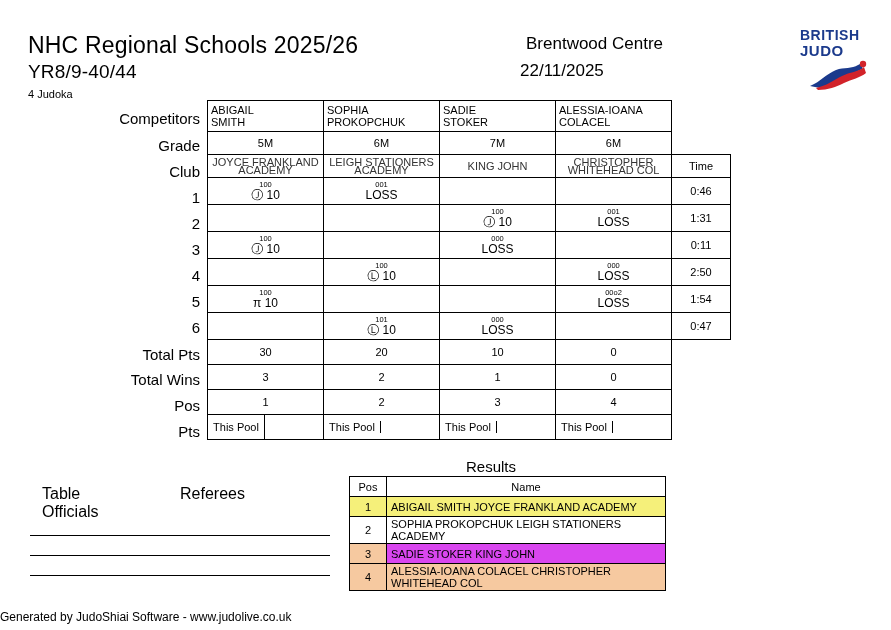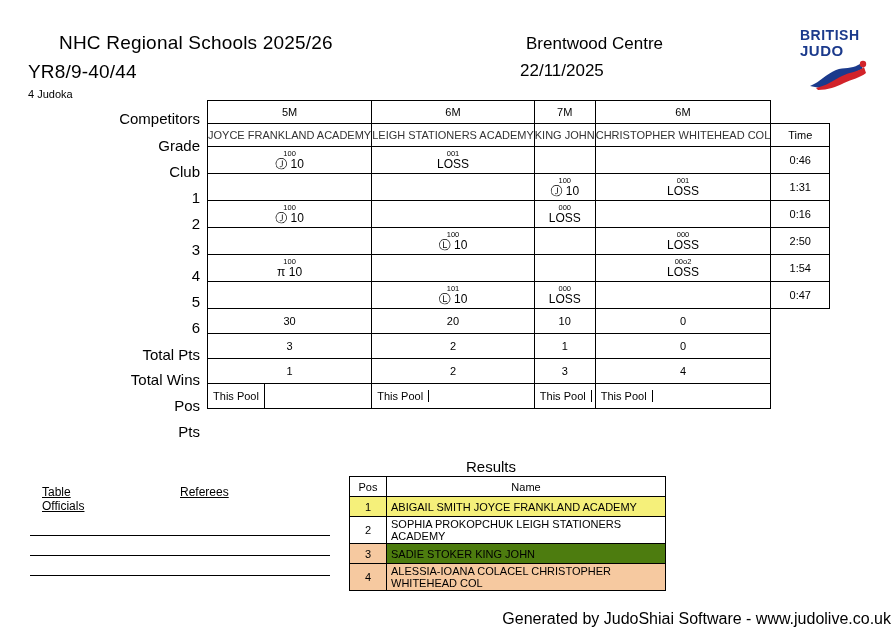--- a/index.html
+++ b/index.html
@@ -4,21 +4,21 @@
 <style>
   html,body{margin:0;padding:0;}
   body{
     width:891px;height:630px;background:#ffffff;
     font-family:"Liberation Sans", sans-serif;
     color:#000;position:relative;overflow:hidden;
   }
   .page{position:absolute;left:0;top:0;width:891px;height:630px;}
 
   
-  .title1{position:absolute;left:28px;top:32px;font-size:19px;letter-spacing:.2px;margin-left:31px;}
+  .title1{position:absolute;left:28px;top:32px;font-size:23px;letter-spacing:.2px;}
   .title2{position:absolute;left:28px;top:61px;font-size:19px;letter-spacing:.2px;}
   .judoka{position:absolute;left:28px;top:88px;font-size:11px;}
   .venue{position:absolute;left:526px;top:34px;font-size:17px;}
   .date{position:absolute;left:520px;top:61px;font-size:17px;}
 
   
   .logo{position:absolute;left:800px;top:28px;width:72px;height:62px;}
   .logo .bj1{font-size:14px;font-weight:bold;color:#1b3a8c;letter-spacing:.5px;line-height:15px;}
   .logo .bj2{font-size:15px;font-weight:bold;color:#1b3a8c;letter-spacing:.5px;line-height:16px;}
   .logo svg{position:absolute;left:6px;top:32px;}
@@ -40,32 +40,32 @@
   .score{font-size:7.5px;line-height:8px;color:#000;}
   .pts{font-size:12px;line-height:13px;}
   .loss{font-size:12px;line-height:13px;}
   .clubtxt{font-size:6.5px;line-height:8px;text-align:left;padding-left:3px;color:#333;}
   .num{font-size:11px;}
   .thispool{font-size:7.5px;text-align:left;padding-left:3px;margin-top:40px;}
   .timehdr{font-size:10px;}
 
   
   .sigwrap{position:absolute;left:30px;top:480px;}
-  .sigtitle{font-size:12px;text-decoration:underline;}
+  .sigtitle{font-size:16px;}
   .sigline{border-bottom:1px solid #000;width:150px;height:17px;}
 
   
   .resultsTitle{position:absolute;left:466px;top:458px;font-size:15px;}
   table.results{position:absolute;left:349px;top:476px;border-collapse:collapse;}
   table.results td,table.results th{border:1px solid #000;font-size:11px;padding:1px 4px;height:17px;}
   table.results .posc{width:28px;text-align:center;}
   table.results .namec{width:270px;text-align:left;}
   .hdrrow td{text-align:center;font-size:11px;}
 
-  .footer{position:absolute;left:0;top:610px;width:891px;text-align:right;font-size:16px;}
+  .footer{position:absolute;left:0;top:610px;width:891px;text-align:left;font-size:12px;}
 </style>
 </head>
 <body>
 
 <div class="page">
 
   <div class="title1">NHC Regional Schools 2025/26</div>
   <div class="title2">YR8/9-40/44</div>
   <div class="judoka">4 Judoka</div>
   <div class="venue">Brentwood Centre</div>
@@ -78,20 +78,39 @@
       <path d="M4 26 C14 22, 20 14, 30 10 C38 7, 46 9, 52 5 L58 2 L56 9 C50 13, 44 13, 38 16 C30 20, 24 27, 14 28 Z" fill="#1b3a8c"></path>
       <path d="M10 28 C20 26, 28 20, 36 16 C44 12, 52 12, 58 7 L60 13 C54 18, 46 19, 38 23 C30 27, 22 30, 12 30 Z" fill="#d2232a"></path>
       <circle cx="57" cy="4" r="3.2" fill="#d2232a"></circle>
     </svg>
   </div>
 
   <div class="grid">
     <table class="pool">
 
       <tbody>
+          <tr>
+        <td class="c-name">
+          <div>ABIGAIL</div>
+          <div>SMITH</div>
+        </td>
+        <td class="c-name">
+          <div>SOPHIA</div>
+          <div>PROKOPCHUK</div>
+        </td>
+        <td class="c-name">
+          <div>SADIE</div>
+          <div>STOKER</div>
+        </td>
+        <td class="c-name">
+          <div>ALESSIA-IOANA</div>
+          <div>COLACEL</div>
+        </td>
+        <td class="c-blank c-time"></td>
+      </tr>
 
       <tr>
         <td style="height:22px">5M</td>
         <td>6M</td>
         <td>7M</td>
         <td>6M</td>
         <td class="c-blank"></td>
       </tr>
 
       <tr>
@@ -134,21 +153,21 @@
         <td style="height:26px">
           <div class="score">100</div>
           <div class="pts">Ⓙ 10</div>
         </td>
         <td class="gray"></td>
         <td class="cyan">
           <div class="score">000</div>
           <div class="loss">LOSS</div>
         </td>
         <td class="gray"></td>
-        <td class="c-time">0:16</td>
+        <td class="c-time">0:11</td>
       </tr>
 
       <tr>
         <td class="gray" style="height:26px"></td>
         <td>
           <div class="score">100</div>
           <div class="pts">Ⓛ 10</div>
         </td>
         <td class="gray"></td>
         <td class="cyan">
@@ -291,21 +310,21 @@
     <tr>
       <td class="posc" style="background:#f5f07a">1</td>
       <td class="namec" style="background:#f5f07a">ABIGAIL SMITH JOYCE FRANKLAND ACADEMY</td>
     </tr>
     <tr>
       <td class="posc" style="background:#ffffff">2</td>
       <td class="namec" style="background:#ffffff">SOPHIA PROKOPCHUK LEIGH STATIONERS ACADEMY</td>
     </tr>
     <tr>
       <td class="posc" style="background:#f6c9a0">3</td>
-      <td class="namec" style="background:#4d7c0f">SADIE STOKER KING JOHN</td>
+      <td class="namec" style="background:#d946ef">SADIE STOKER KING JOHN</td>
     </tr>
     <tr>
       <td class="posc" style="background:#f6c9a0">4</td>
       <td class="namec" style="background:#f6c9a0">ALESSIA-IOANA COLACEL CHRISTOPHER WHITEHEAD COL</td>
     </tr>
   </tbody>
     </table>
 
   <div class="footer">Generated by JudoShiai Software - www.judolive.co.uk</div>
 </div>

